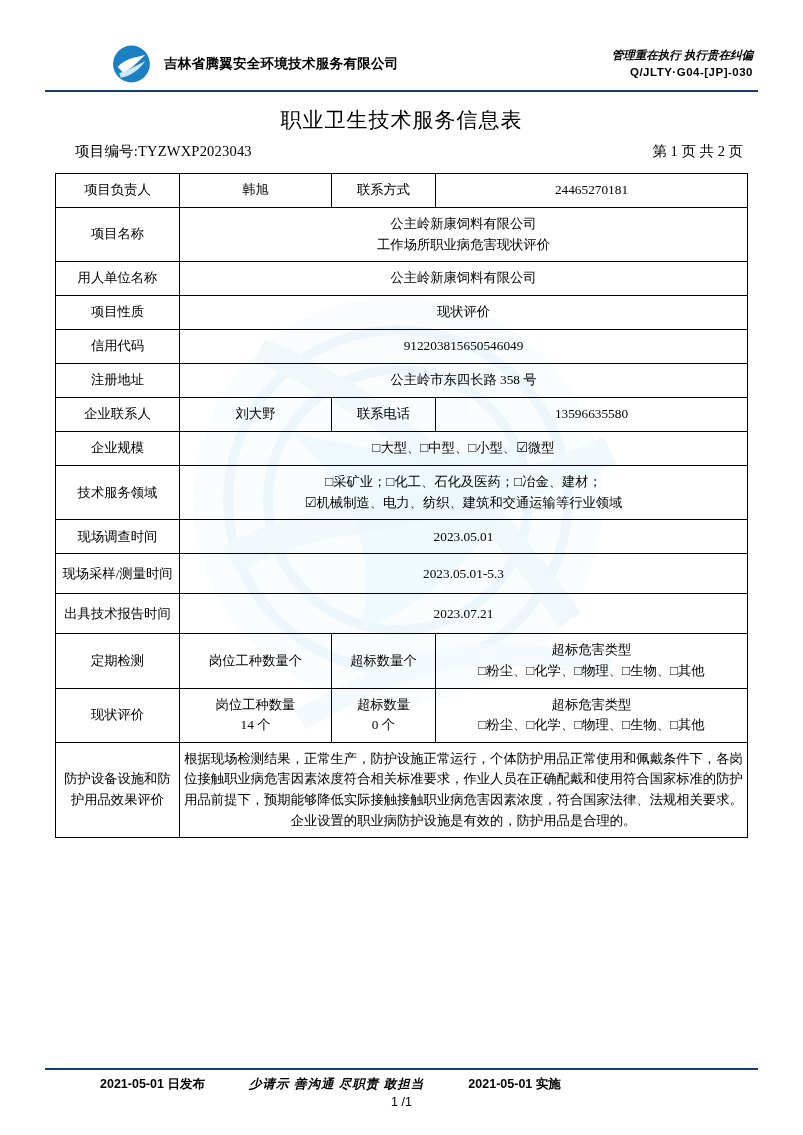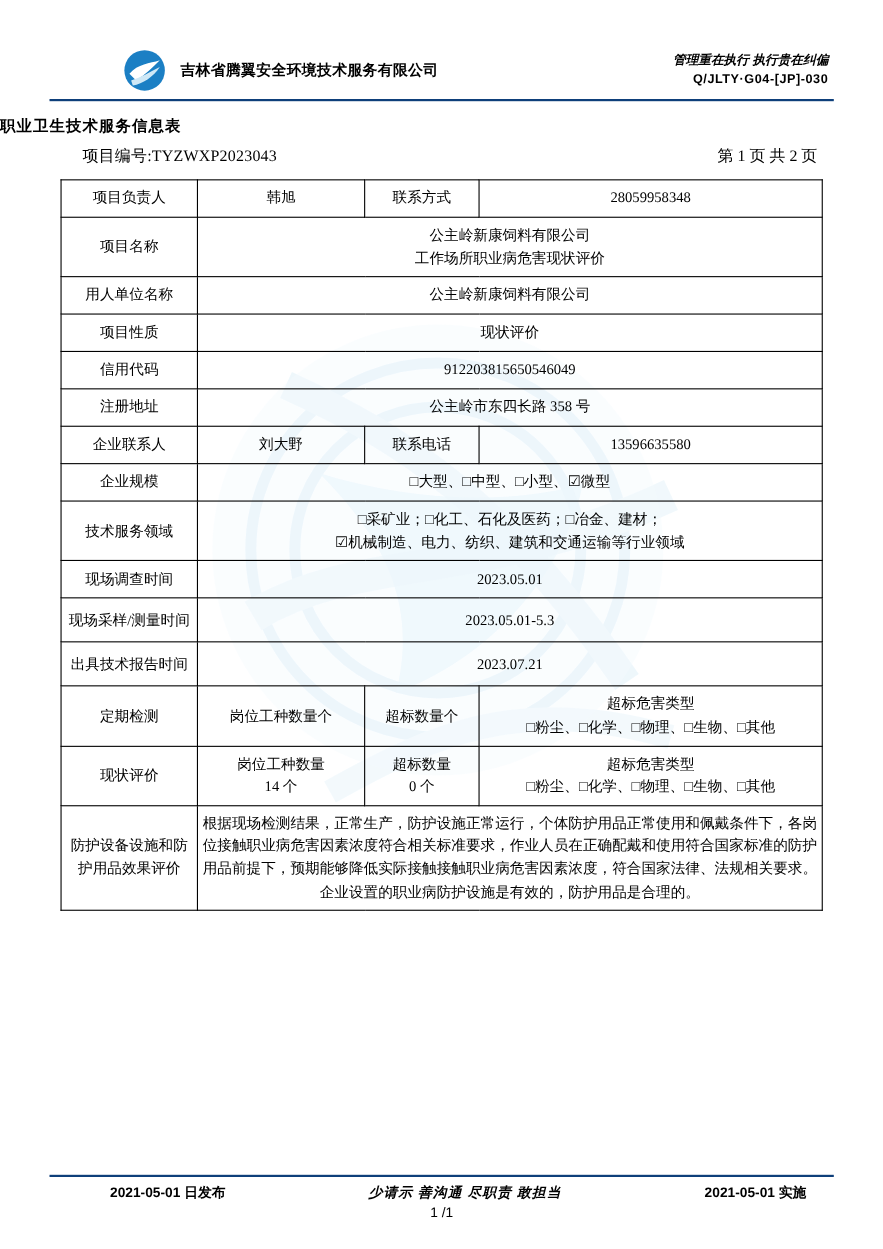--- a/index.html
+++ b/index.html
@@ -57,23 +57,23 @@
   }
   .doc-code .code2 { font-style: normal; letter-spacing: 0.5px; }
   .rule {
     margin: 2px 45px 0 45px;
     height: 2px;
     background: #0e3f7a;
   }
 
   
   .title {
-    text-align: left;
-    font-size: 14px;
-    font-weight: bold;
+    text-align: center;
+    font-size: 21px;
+    font-weight: normal;
     letter-spacing: 1px;
     margin: 14px 0 8px 0;
     font-family: "Liberation Serif", serif;
   }
   .subline {
     display: flex;
     justify-content: space-between;
     padding: 0 60px 0 75px;
     font-size: 14.5px;
     margin-bottom: 10px;
@@ -118,26 +118,26 @@
     background: #0e3f7a;
   }
   .footer {
     position: absolute;
     left: 0; right: 0;
     bottom: 26px;
     z-index: 2;
   }
   .footer-row {
     display: flex;
-    justify-content: space-between;
     align-items: center;
     padding: 6px 70px 0 100px;
     font-family: "Liberation Sans", sans-serif;
     font-size: 12.5px;
     font-weight: bold;
+    gap: 44px;
   }
   .footer-row .mid { font-style: italic; letter-spacing: 1px; }
   .pageno {
     text-align: center;
     font-family: "Liberation Sans", sans-serif;
     font-size: 12.5px;
     margin-top: 2px;
   }
 </style>
 </head>
@@ -187,21 +187,21 @@
         <col style="width:152px">
         <col style="width:104px">
         <col style="width:312px">
       </colgroup>
 
       <tbody>
           <tr class="h34">
         <td class="lab">项目负责人</td>
         <td>韩旭</td>
         <td class="mid-lab">联系方式</td>
-        <td>28059958348</td>
+        <td>24465270181</td>
       </tr>
 
 
       <tr>
         <td class="lab">项目名称</td>
         <td colspan="3" class="two-line">
           <div>公主岭新康饲料有限公司</div>
           <div>工作场所职业病危害现状评价</div>
         </td>
       </tr>

